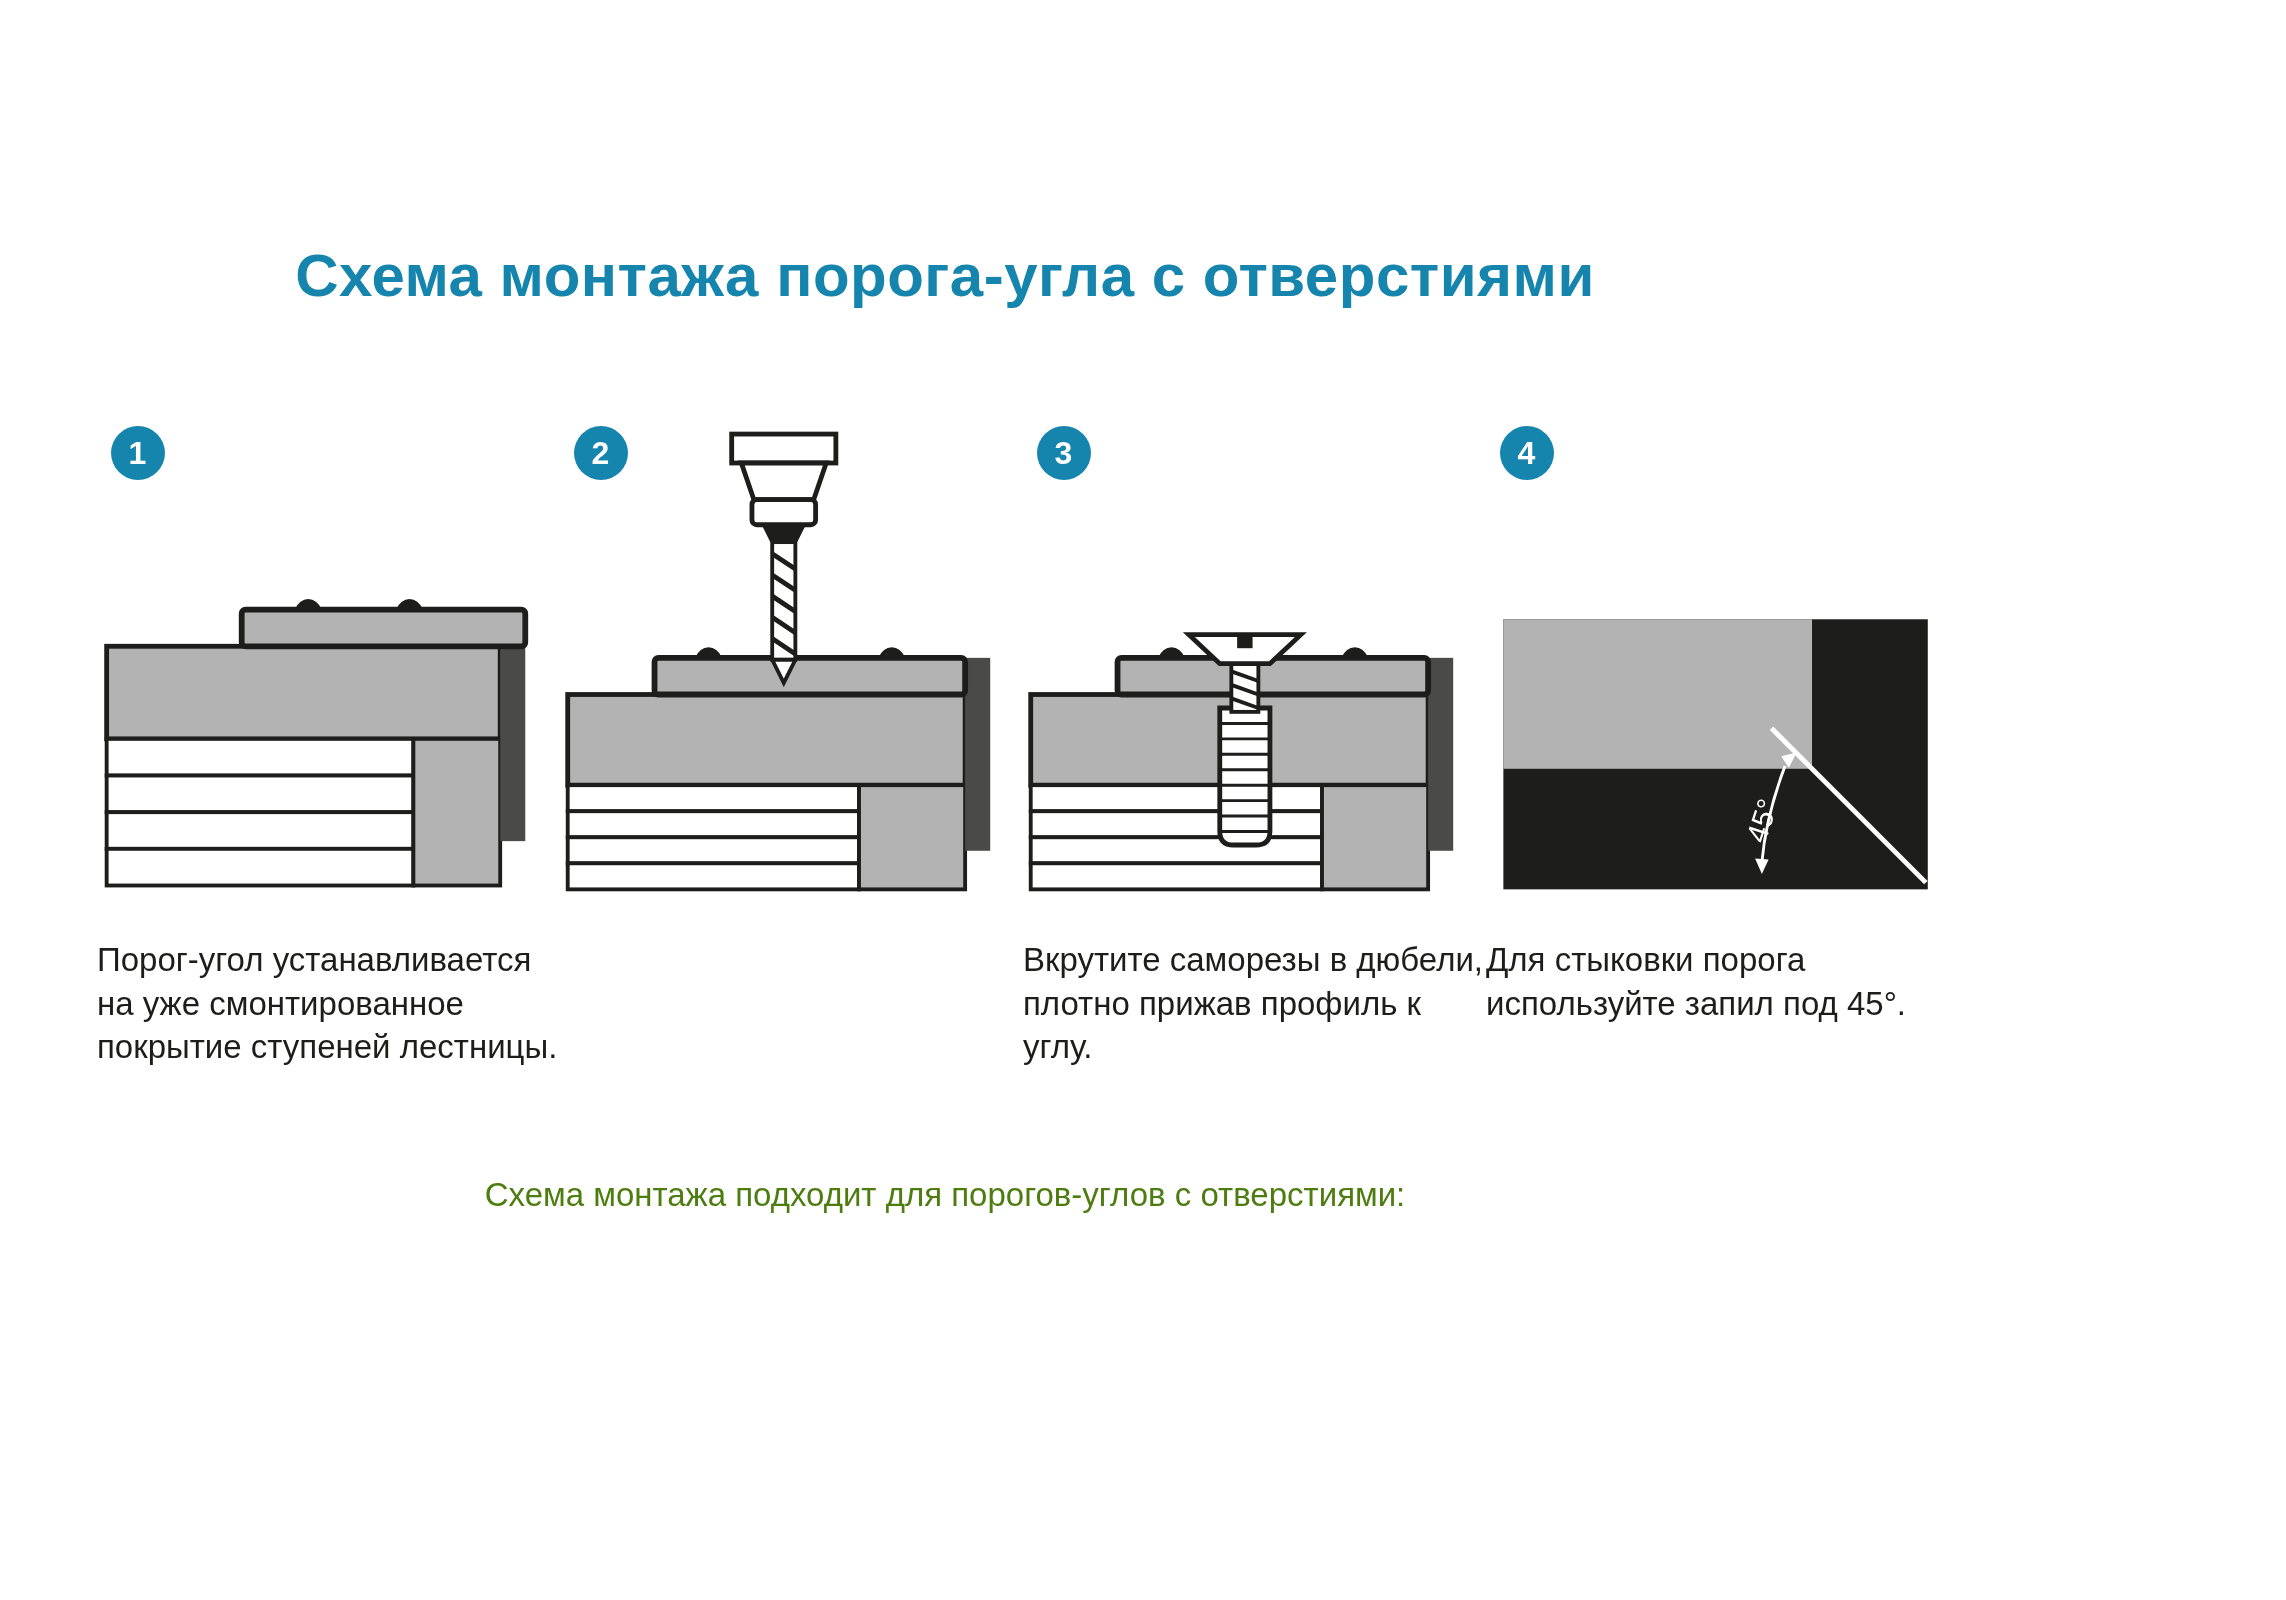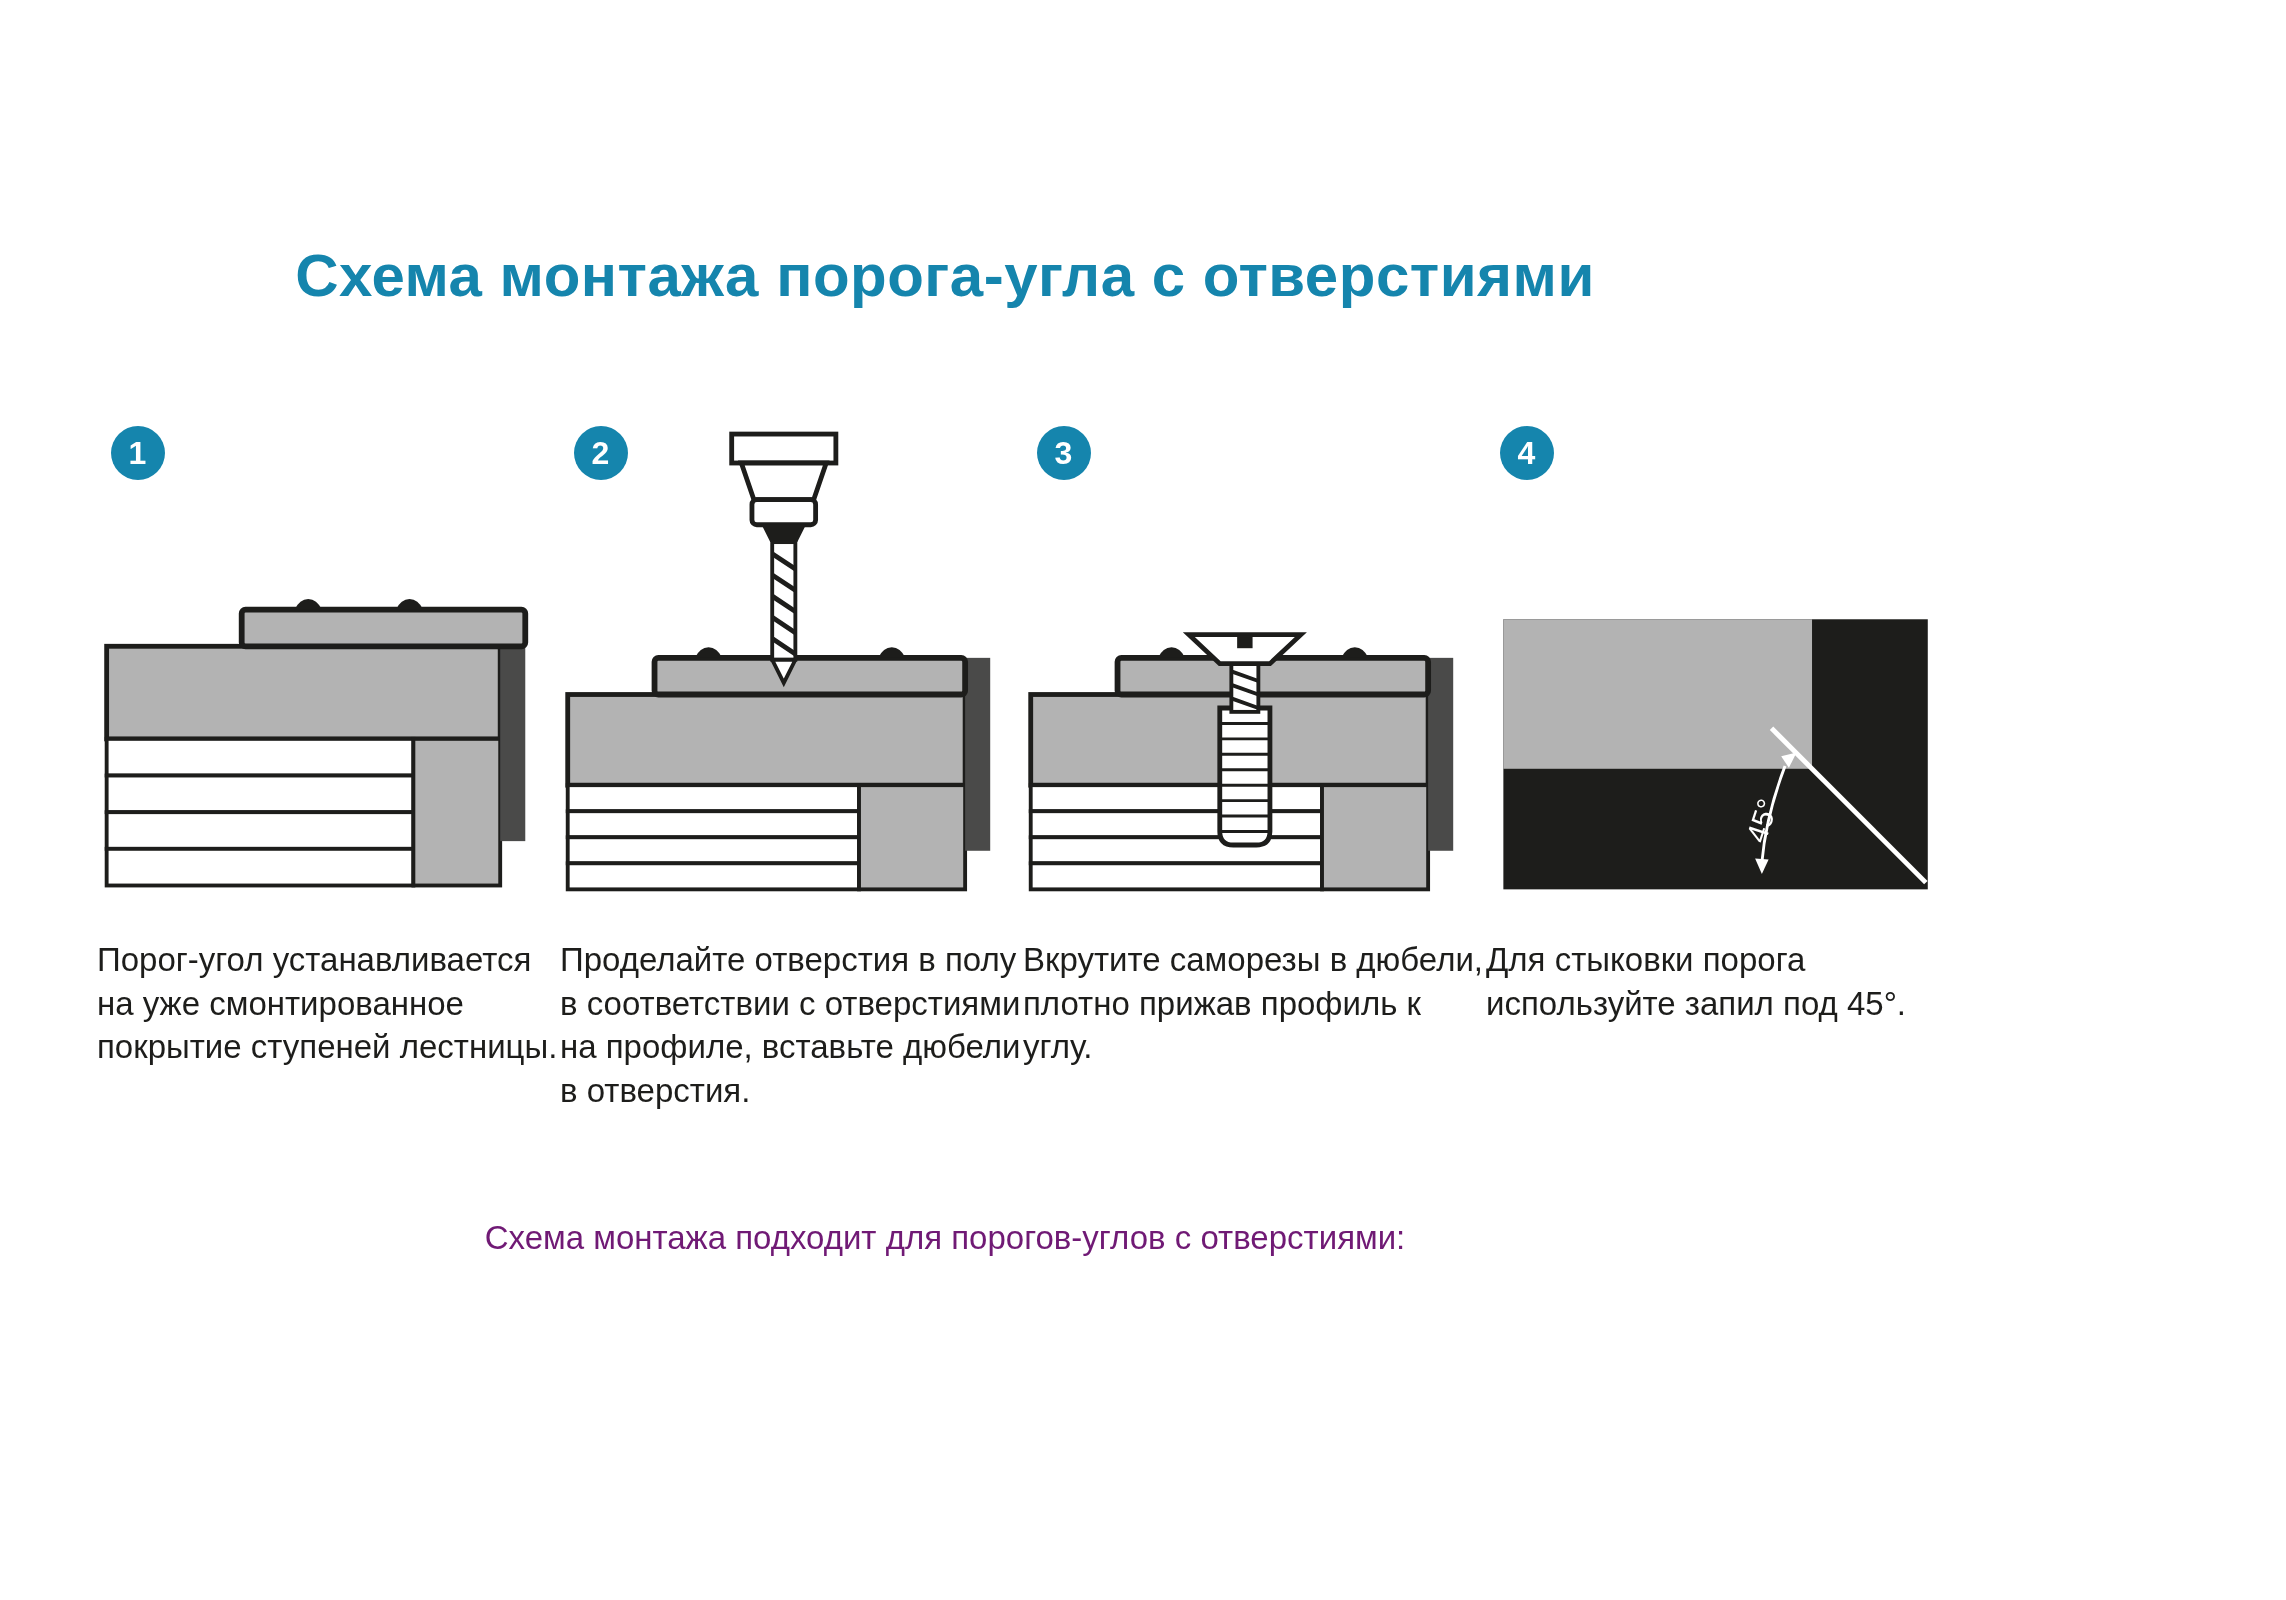--- a/index.html
+++ b/index.html
@@ -54,21 +54,21 @@
     font-size:33px;
     line-height:1.32;
     color:#1d1d1b;
   }
 
   .footer {
     margin-top:101px;
     text-align:center;
     font-size:33px;
     line-height:1.5;
-    color:#701a75;
+    color:#4d7c0f;
   }
 
   svg text { font-family:"Liberation Sans", sans-serif; }
 </style>
 </head>
 <body>
 
 <div class="page">
 
   <h1 class="title">Схема монтажа порога-угла с отверстиями</h1>
@@ -116,21 +116,20 @@
         <g>
           <rect x="178" y="8" width="108" height="30" fill="#ffffff" stroke="#1d1d1b" stroke-width="5"></rect>
           <polygon points="188,38 276,38 263,76 201,76" fill="#ffffff" stroke="#1d1d1b" stroke-width="5"></polygon>
           <rect x="199" y="76" width="66" height="26" rx="5" fill="#ffffff" stroke="#1d1d1b" stroke-width="5"></rect>
           <polygon points="209,102 255,102 246,120 218,120" fill="#1d1d1b"></polygon>
           <rect x="220" y="120" width="24" height="122" fill="#ffffff" stroke="#1d1d1b" stroke-width="4"></rect>
           <path d="M220,132 l24,16 M220,154 l24,16 M220,176 l24,16 M220,198 l24,16 M220,220 l24,16" stroke="#1d1d1b" stroke-width="5" fill="none"></path>
           <polygon points="220,242 244,242 232,266" fill="#ffffff" stroke="#1d1d1b" stroke-width="4"></polygon>
         </g>
       </svg>
-      <p class="caption">Проделайте отверстия в полу в соответствии с отверстиями на профиле, вставьте дюбели в отверстия.</p>
     </div>
 
     <div class="step">
       <div class="badge">3</div>
       <svg class="illustration" viewBox="0 0 480 500">
         <g>
           <rect x="8" y="278" width="412" height="94" fill="#b3b3b3" stroke="#1d1d1b" stroke-width="5"></rect>
           <rect x="8" y="372" width="302" height="27" fill="#ffffff" stroke="#1d1d1b" stroke-width="4"></rect>
           <rect x="8" y="399" width="302" height="27" fill="#ffffff" stroke="#1d1d1b" stroke-width="4"></rect>
           <rect x="8" y="426" width="302" height="27" fill="#ffffff" stroke="#1d1d1b" stroke-width="4"></rect>

